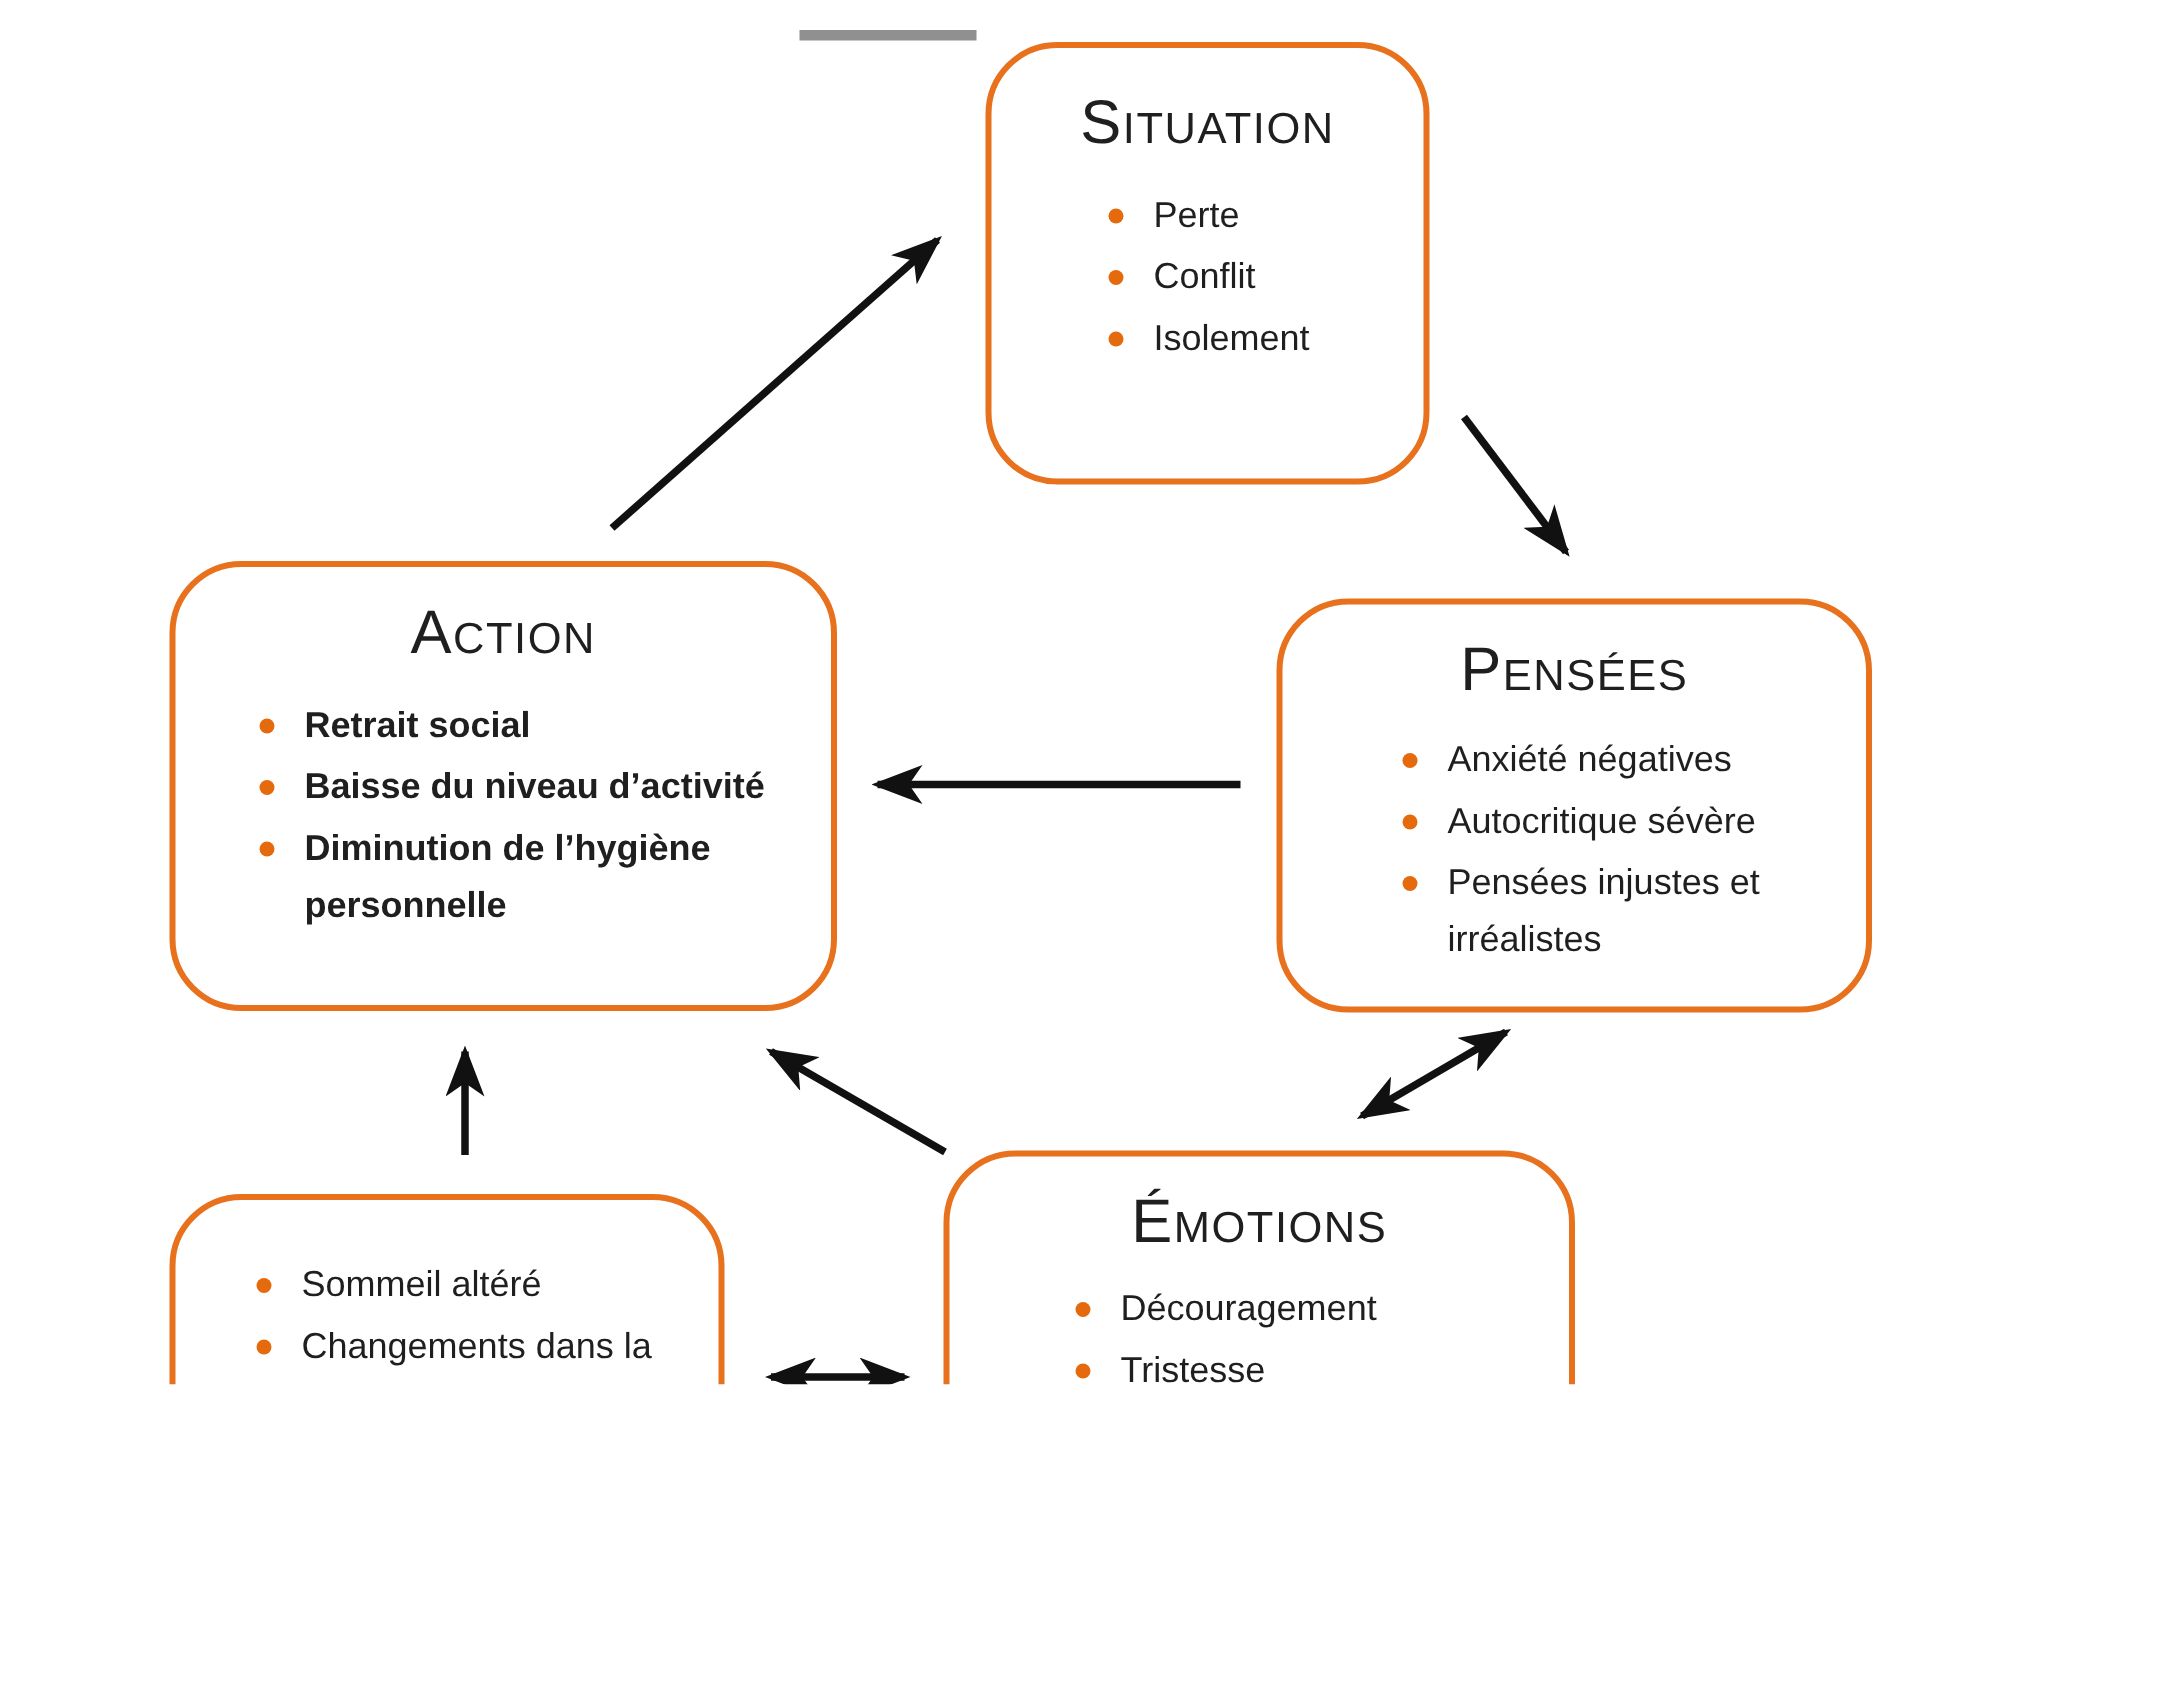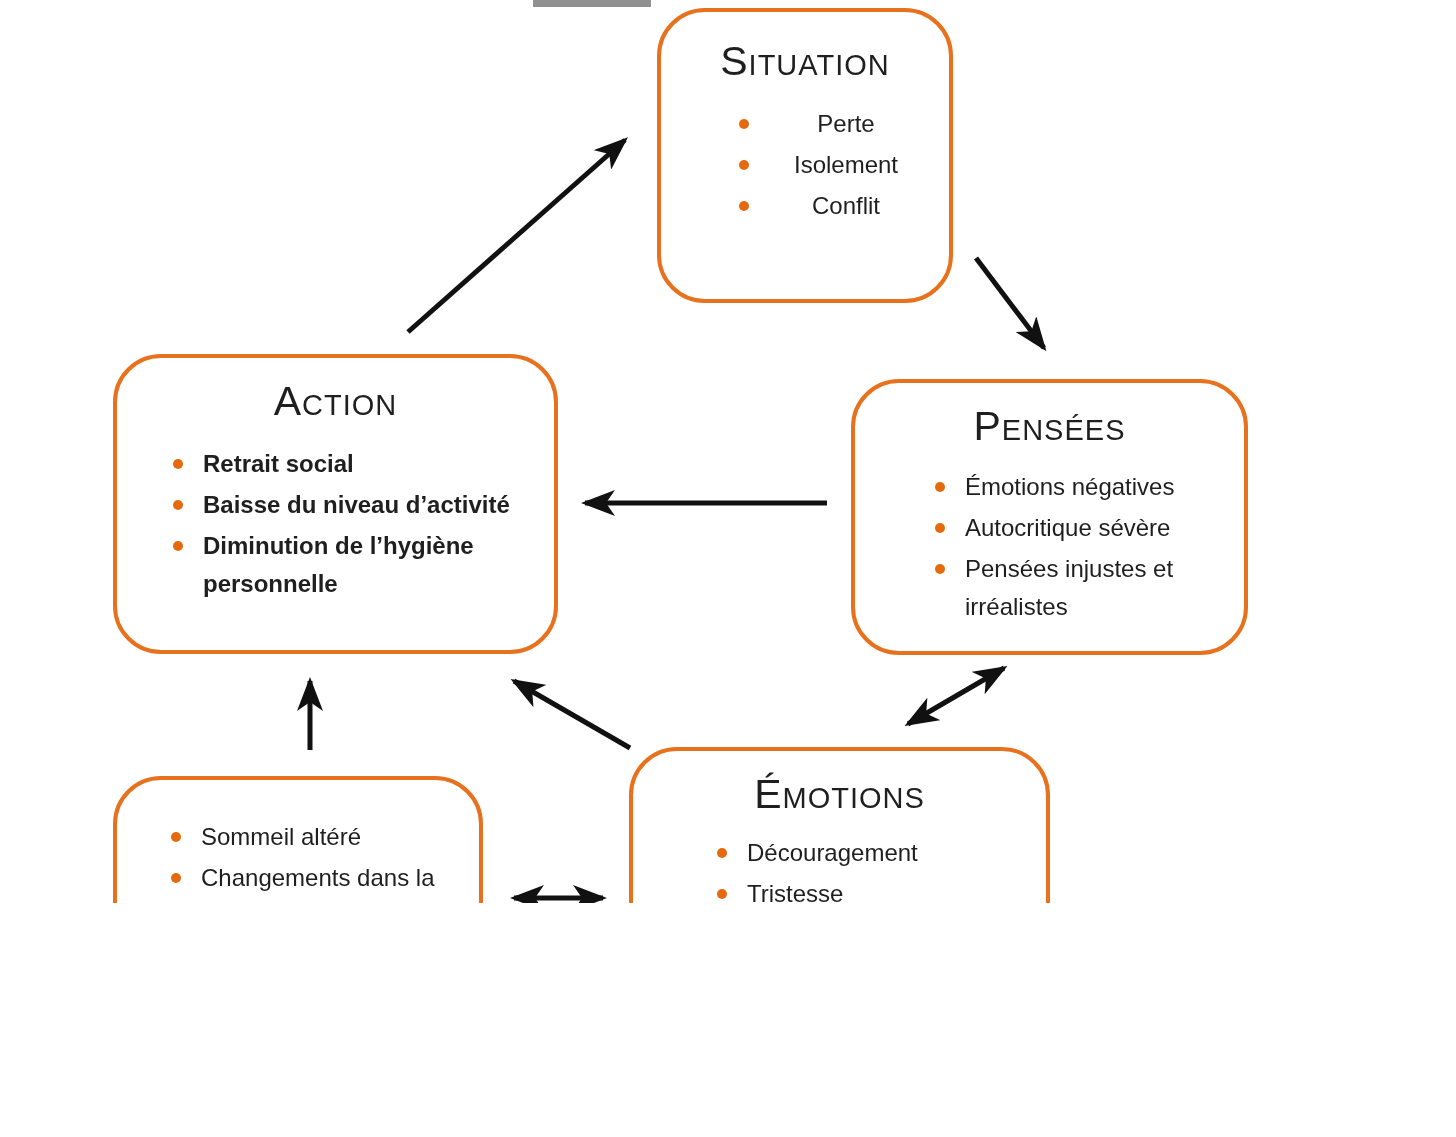--- a/index.html
+++ b/index.html
@@ -8,20 +8,21 @@
     background: #ffffff;
   }
   .canvas {
     position: relative;
     width: 1456px;
     height: 903px;
     background: var(--background, #ffffff);
     font-family: "Liberation Sans", sans-serif;
     color: var(--text, #1f1f1f);
     overflow: hidden;
+    margin-top: 20px;
   }
   .crop-artifact {
     position: absolute;
     left: 533px;
     top: 0;
     width: 118px;
     height: 7px;
     background: var(--artifact-gray, #909090);
   }
   .arrows {
@@ -71,21 +72,21 @@
     position: absolute;
     left: 10px;
     top: 0.58em;
     width: 10px;
     height: 10px;
     border-radius: 50%;
     background: var(--orange-bullet, #E56A0D);
   }
   
   #box-situation   { left: 657px; top: 8px;   width: 296px; height: 295px; padding-top: 26px; }
-  #box-situation .box-list   { margin-left: 42px; margin-top: 20px; text-align: center; }
+  #box-situation .box-list   { margin-left: 42px; margin-top: 20px; }
   #box-pensees     { left: 851px; top: 379px; width: 397px; height: 276px; }
   #box-pensees .box-list     { margin-left: 44px; margin-top: 18px; }
   #box-action      { left: 113px; top: 354px; width: 445px; height: 300px; }
   #box-action .box-list      { margin-left: 20px; margin-top: 20px; font-weight: bold; }
   #box-physiologie { left: 113px; top: 776px; width: 370px; height: 299px; }
   #box-physiologie .box-list { margin-left: 18px; margin-top: 18px; }
   #box-emotions    { left: 629px; top: 747px; width: 421px; height: 355px; }
   #box-emotions .box-list    { margin-left: 48px; margin-top: 16px; }
 </style>
 </head>
@@ -107,29 +108,29 @@
     <line x1="1004" y1="668" x2="908" y2="724" marker-start="url(#ah)" marker-end="url(#ah)"></line>
     <line x1="630" y1="748" x2="514" y2="681" marker-end="url(#ah)"></line>
     <line x1="310" y1="750" x2="310" y2="681" marker-end="url(#ah)"></line>
     <line x1="514" y1="898" x2="603" y2="898" marker-start="url(#ah)" marker-end="url(#ah)"></line>
   </svg>
 
   <section class="box" id="box-situation">
     <h2 class="box-title">Situation</h2>
     <ul class="box-list">
       <li>Perte</li>
+      <li>Conflit</li>
       <li>Isolement</li>
-      <li>Conflit</li>
     </ul>
   </section>
 
   <section class="box" id="box-pensees">
     <h2 class="box-title">Pensées</h2>
     <ul class="box-list">
-      <li>Émotions négatives</li>
+      <li>Anxiété négatives</li>
       <li>Autocritique sévère</li>
       <li>Pensées injustes et irréalistes</li>
     </ul>
   </section>
 
   <section class="box" id="box-action">
     <h2 class="box-title">Action</h2>
     <ul class="box-list">
       <li>Retrait social</li>
       <li>Baisse du niveau d’activité</li>

